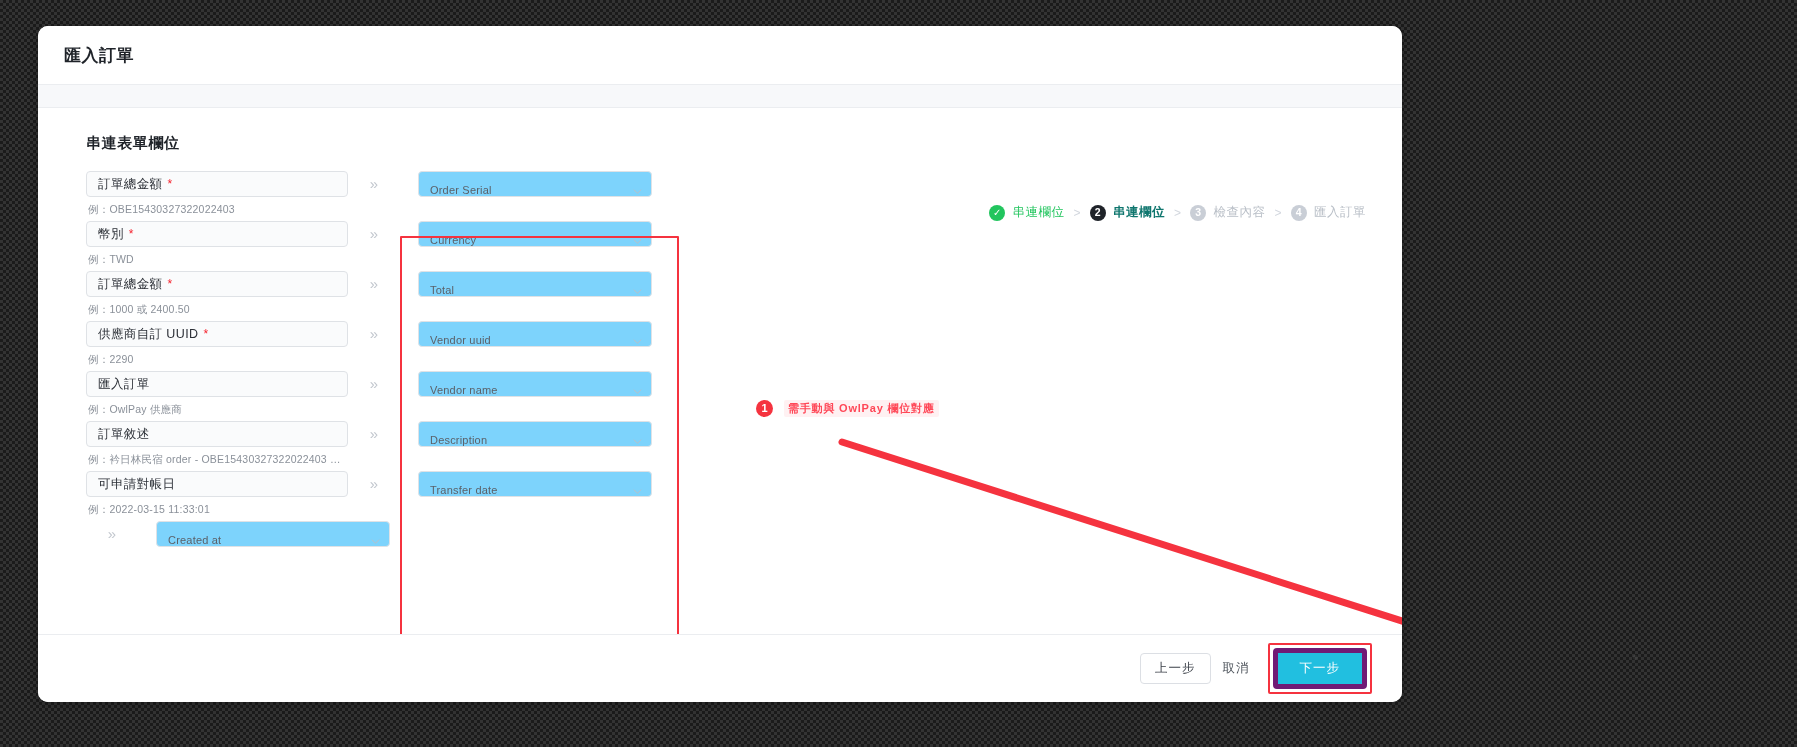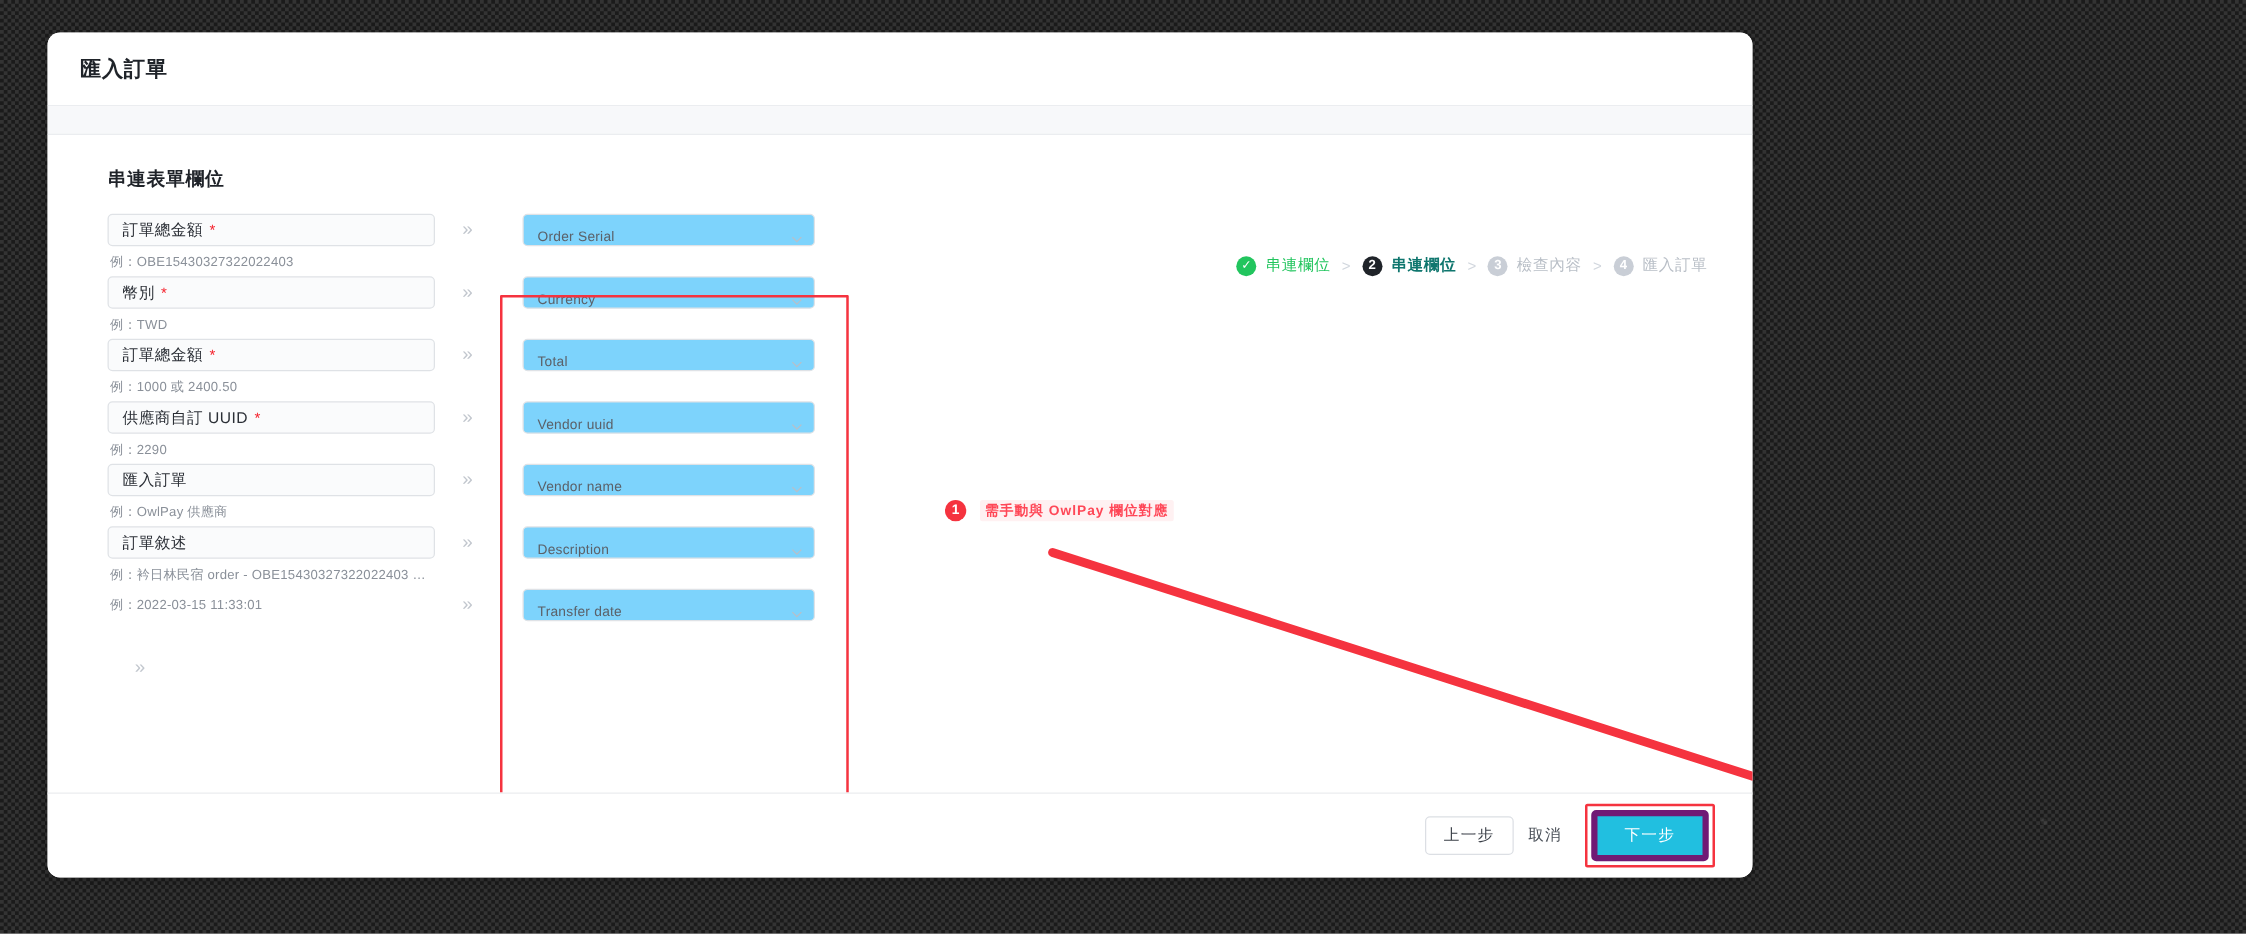--- a/index.html
+++ b/index.html
@@ -490,37 +490,50 @@
                   <svg viewBox="0 0 10 10">
                     <path d="M1 3 L5 7 L9 3" fill="none" stroke="#b9bfc7" stroke-width="1.1"></path>
                   </svg>
                 </span>
             </div>
           </div>
         </div>
 
         <div class="map-row">
           <div class="map-left">
+            <div class="field-box">
+              <span>可申請對帳日</span>
+            </div>
             <div class="field-hint">例：2022-03-15 11:33:01</div>
           </div>
           <div class="map-arrow">»</div>
           <div class="map-right">
             <div class="select-box">
               <span>Transfer date</span>
               <span class="chev">
                   <svg viewBox="0 0 10 10">
                     <path d="M1 3 L5 7 L9 3" fill="none" stroke="#b9bfc7" stroke-width="1.1"></path>
                   </svg>
                 </span>
             </div>
           </div>
         </div>
 
         <div class="map-row">
           <div class="map-arrow">»</div>
+          <div class="map-right">
+            <div class="select-box">
+              <span>Created at</span>
+              <span class="chev">
+                  <svg viewBox="0 0 10 10">
+                    <path d="M1 3 L5 7 L9 3" fill="none" stroke="#b9bfc7" stroke-width="1.1"></path>
+                  </svg>
+                </span>
+            </div>
+          </div>
         </div>
 
       </div>
 
       <div class="hl-selects"></div>
 
       <div class="callout" id="callout-1">
         <span class="callout-num">1</span>
         <span class="callout-text">需手動與 OwlPay 欄位對應</span>
       </div>

